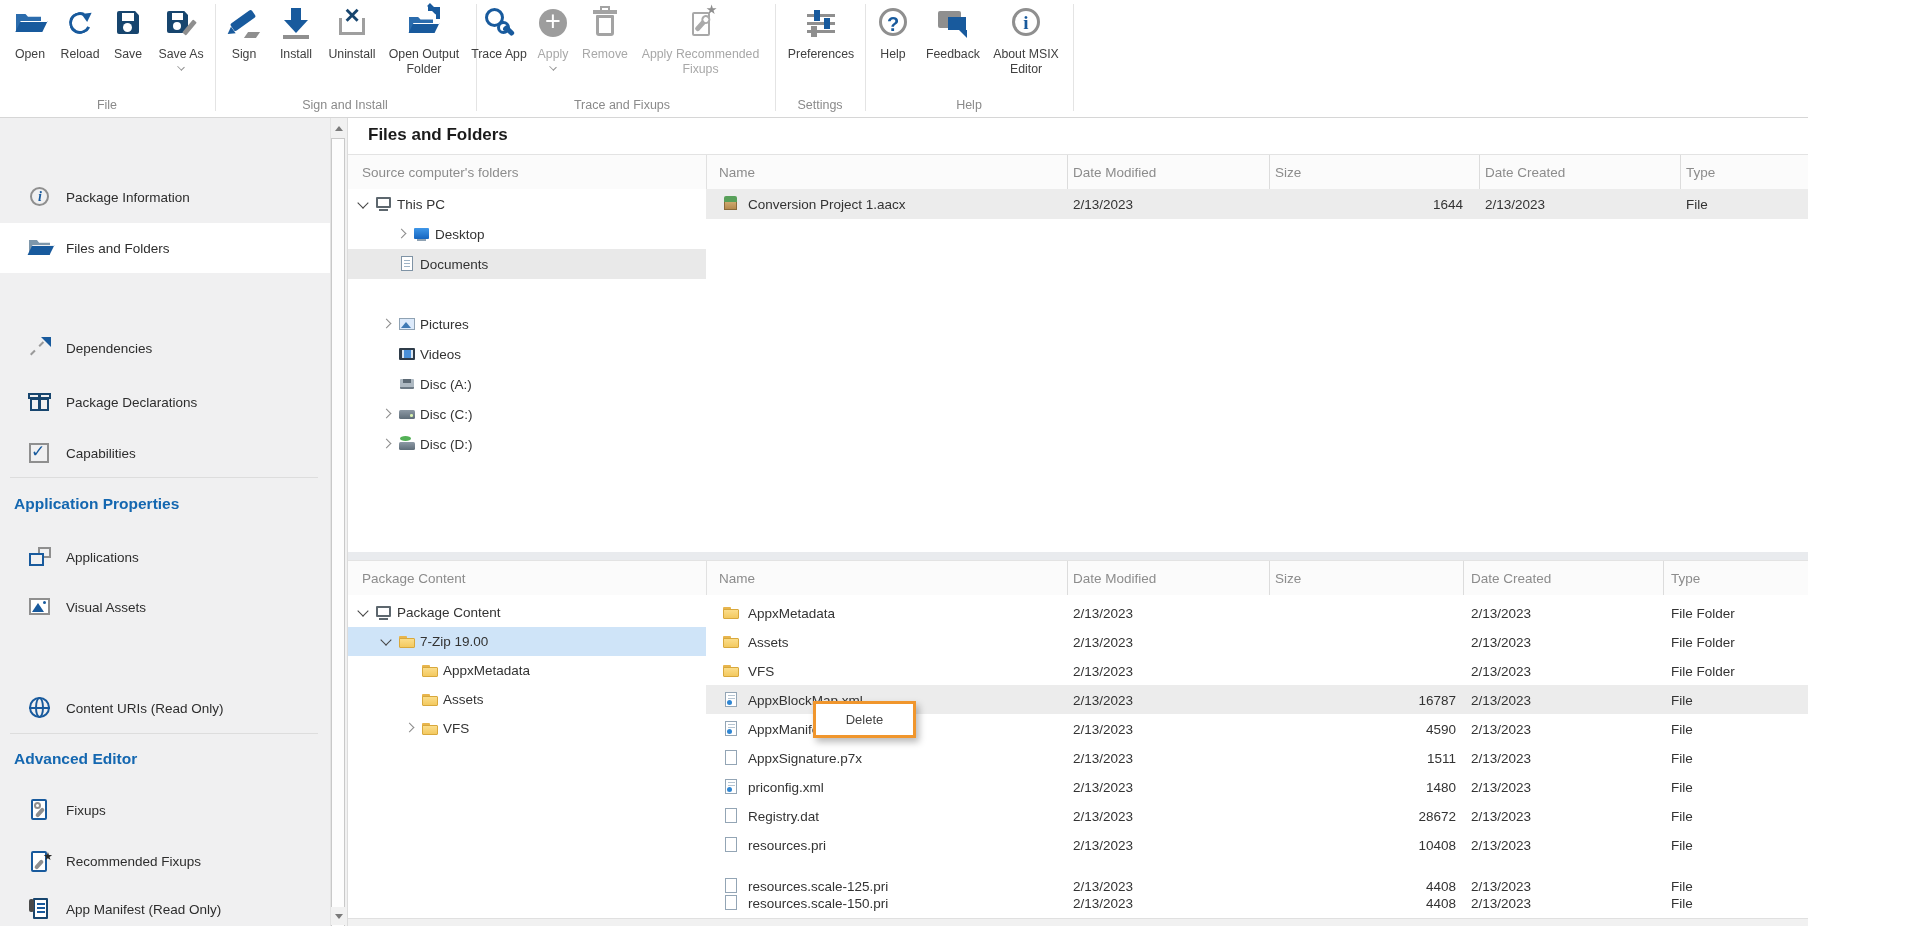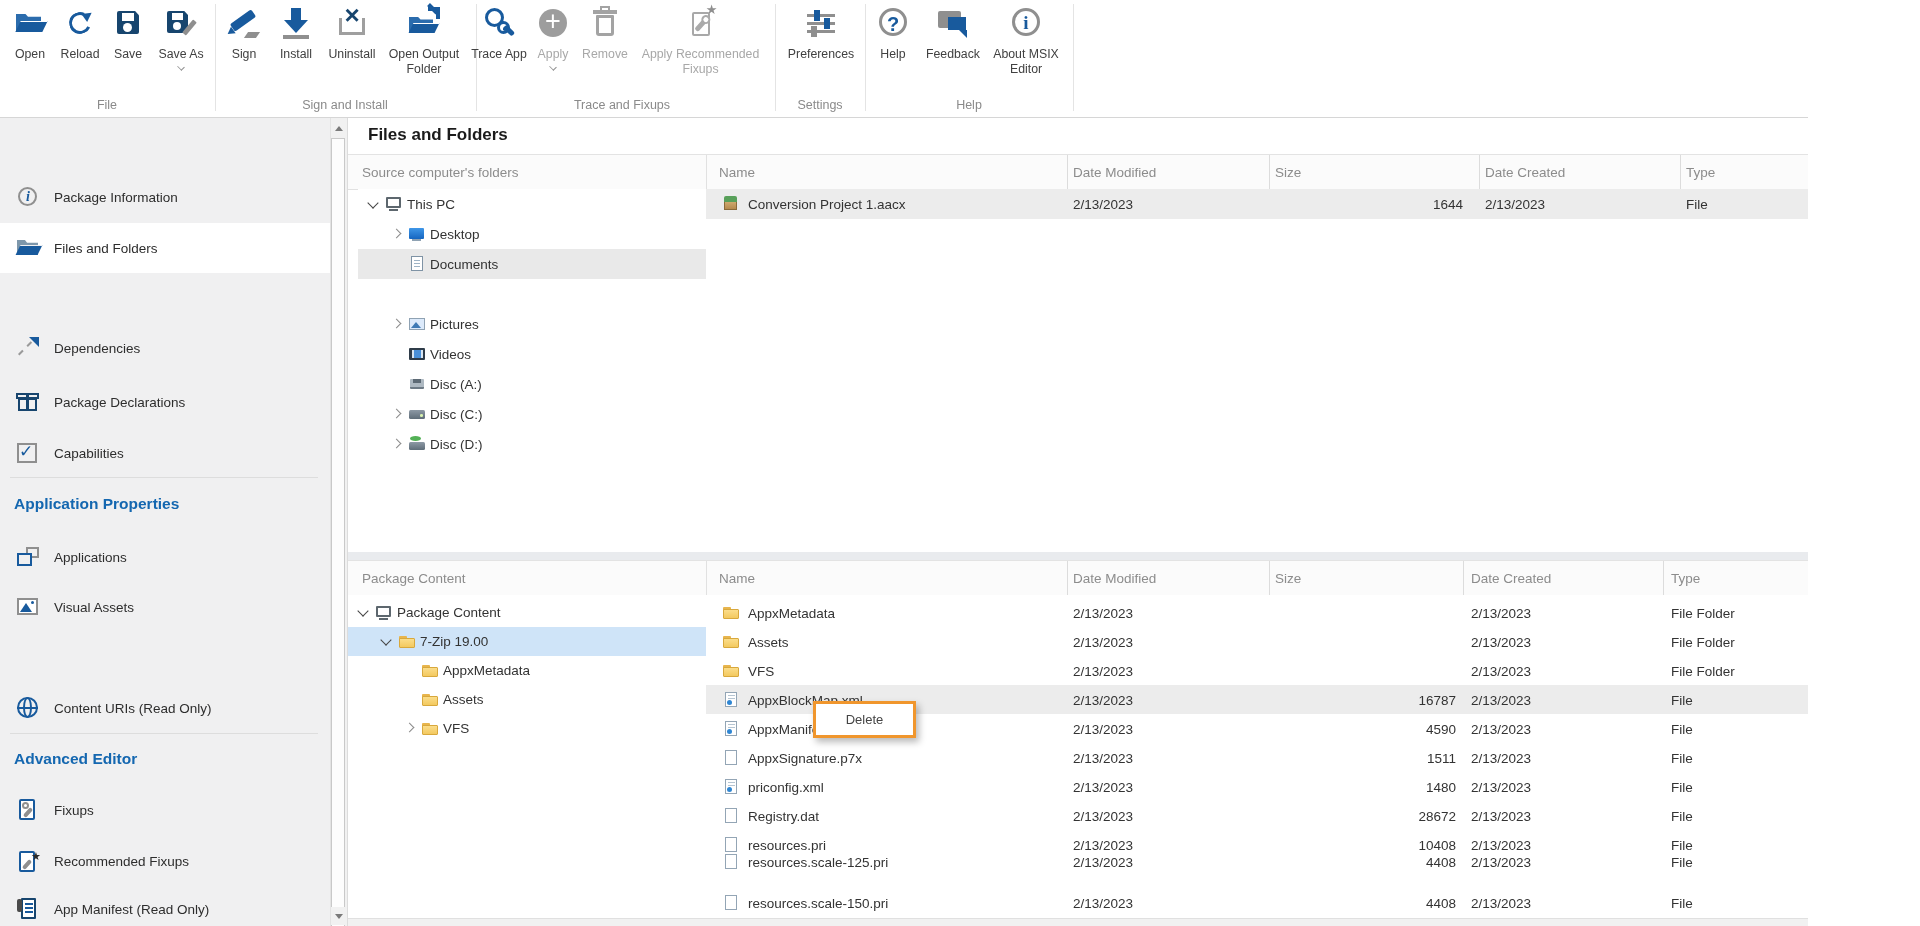--- a/index.html
+++ b/index.html
@@ -70,21 +70,21 @@
   [data-kind="help-icon"]::after{content:"?";left:0;width:100%;top:9px;text-align:center;font:700 20px/1 "Liberation Sans",sans-serif;color:#185a9d}
   [data-kind="feedback-icon"]::before{left:3px;top:6px;width:23px;height:17px;background:#8f8f8f;border-radius:2px}
   [data-kind="feedback-icon"]::after{left:13px;top:12px;width:18px;height:13px;background:#185a9d}
   [data-kind="feedback-icon"] i{left:24px;top:25px;border-top:8px solid #185a9d;border-left:8px solid transparent}
   [data-kind="about-icon"]::before{left:4px;top:3px;width:28px;height:28px;border:3.4px solid #8f8f8f;border-radius:50%}
   [data-kind="about-icon"]::after{content:"i";left:0;width:100%;top:8px;text-align:center;font:700 19px/1 "Liberation Serif",serif;color:#185a9d}
 
   
   #sidebar{position:absolute;left:0;top:118px;width:330px;bottom:0;background:#f0f0f1;overflow:hidden}
   .shead{position:absolute;left:14px;font-weight:700;font-size:15.5px;color:#1467b0;white-space:nowrap}
-  .sitem{position:absolute;left:0;right:0;height:50px;padding-left:16px;display:flex;align-items:center;gap:14px;cursor:pointer;box-sizing:border-box}
+  .sitem{position:absolute;left:0;right:0;height:50px;padding-left:28px;display:flex;align-items:center;gap:14px;cursor:pointer;box-sizing:border-box}
   .sitem.sel{background:#fff}
   .slabel{font-size:13.5px;color:#2d2d2d;white-space:nowrap}
   .sdiv{position:absolute;left:10px;right:12px;height:1px;background:#dddddd}
 
   
   [data-kind="package-information-icon"]::before{left:2px;top:2px;width:19px;height:19px;border:2.6px solid #8f8f8f;border-radius:50%}
   [data-kind="package-information-icon"]::after{content:"i";left:0;width:100%;top:5px;text-align:center;font:italic 700 14px/1 "Liberation Serif",serif;color:#185a9d}
   [data-kind="files-and-folders-icon"]::before{left:1px;top:4px;width:21px;height:15px;background:#7e97ab;clip-path:polygon(0 0,38% 0,48% 18%,100% 18%,100% 100%,0 100%)}
   [data-kind="files-and-folders-icon"]::after{left:2px;top:9px;width:22px;height:10px;background:#185a9d;transform:skewX(-26deg);border-top:1px solid #f0f0f1}
   [data-kind="registry-icon"]::before{left:3px;top:4px;width:5px;height:5px;background:#8f8f8f;box-shadow:7px 0 0 #185a9d,0 7px 0 #185a9d,7px 7px 0 #8f8f8f,14px 7px 0 #8f8f8f,0 14px 0 #8f8f8f,7px 14px 0 #185a9d}
@@ -379,30 +379,30 @@
         <span class="hcol" style="left:569px">Size</span>
         <span class="hcol" style="left:779px">Date Created</span>
         <span class="hcol" style="left:980px">Type</span>
         <i class="hdiv" style="left:361px"></i>
         <i class="hdiv" style="left:563px"></i>
         <i class="hdiv" style="left:773px"></i>
         <i class="hdiv" style="left:974px"></i>
       </div>
     </div>
 
-    <div class="tree-rows p-top" style="left:10px;top:71px;width:358px;height:363px;border-right:5px solid #84cc16">
+    <div class="tree-rows p-top" style="left:0;top:71px;width:358px;height:363px;border-right:5px solid #84cc16">
 
     <div class="trow" style="top: 0px; padding-left: 8px;">
           <span class="exp expanded"></span>
           <span class="tico" data-kind="computer-icon">
             <i></i>
           </span>
           <span class="tlabel">This PC</span>
         </div>
-        <div class="trow" style="top: 30px; padding-left: 31px;">
+        <div class="trow" style="top: 30px; padding-left: 31px; margin-left: 15px;">
           <span class="exp collapsed"></span>
           <span class="tico" data-kind="desktop-icon">
             <i></i>
           </span>
           <span class="tlabel">Desktop</span>
         </div>
         <div class="trow sel-gray" style="top: 60px; padding-left: 31px;">
           <span class="exp none"></span>
           <span class="tico" data-kind="documents-icon">
             <i></i>
@@ -604,21 +604,21 @@
         <div class="lrow" style="top: 235px;">
           <span class="tico fico" data-kind="file-icon">
             <i></i>
           </span>
           <span class="fname">resources.pri</span>
           <span class="cell dm">2/13/2023</span>
           <span class="cell size">10408</span>
           <span class="cell dc">2/13/2023</span>
           <span class="cell type">File</span>
         </div>
-        <div class="lrow" style="top: 252px;">
+        <div class="lrow" style="top: 276px;">
           <span class="tico fico" data-kind="file-icon">
             <i></i>
           </span>
           <span class="fname">resources.scale-125.pri</span>
           <span class="cell dm">2/13/2023</span>
           <span class="cell size">4408</span>
           <span class="cell dc">2/13/2023</span>
           <span class="cell type">File</span>
         </div>
         <div class="lrow" style="top: 293px;">

